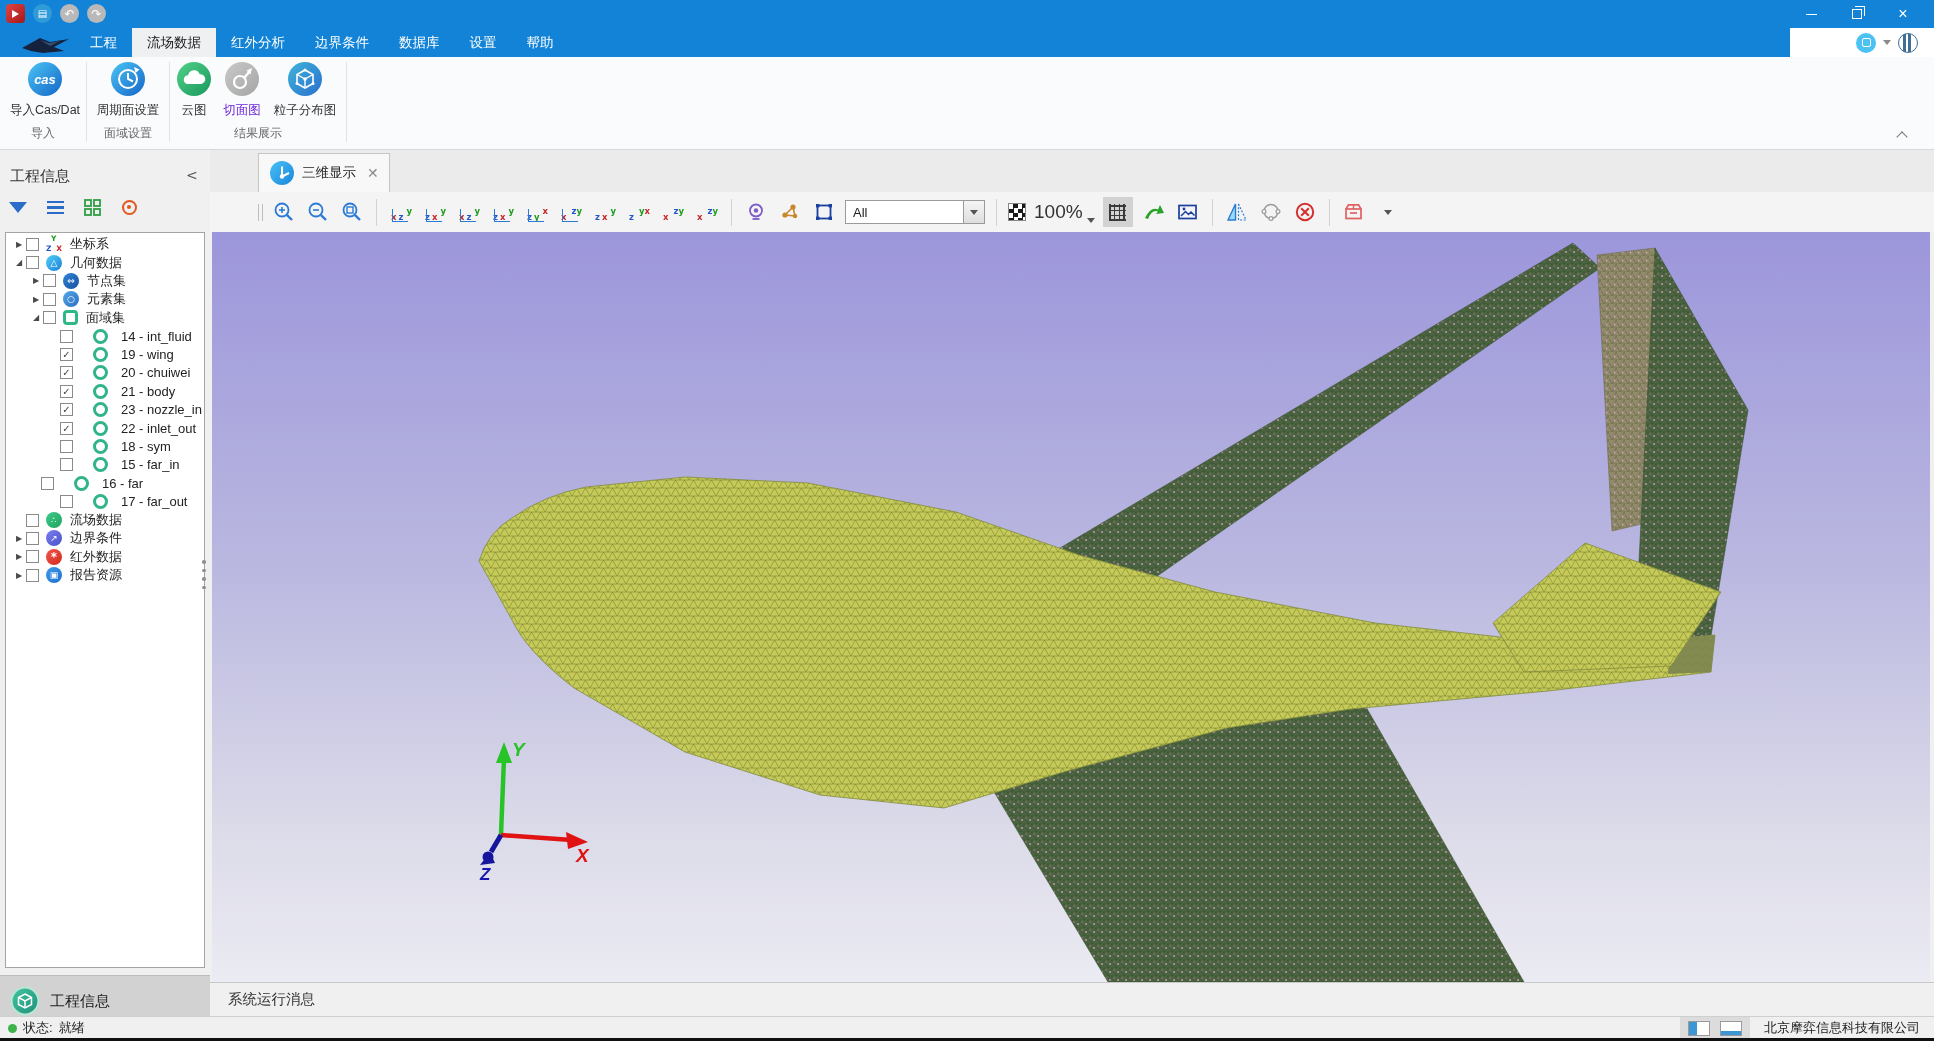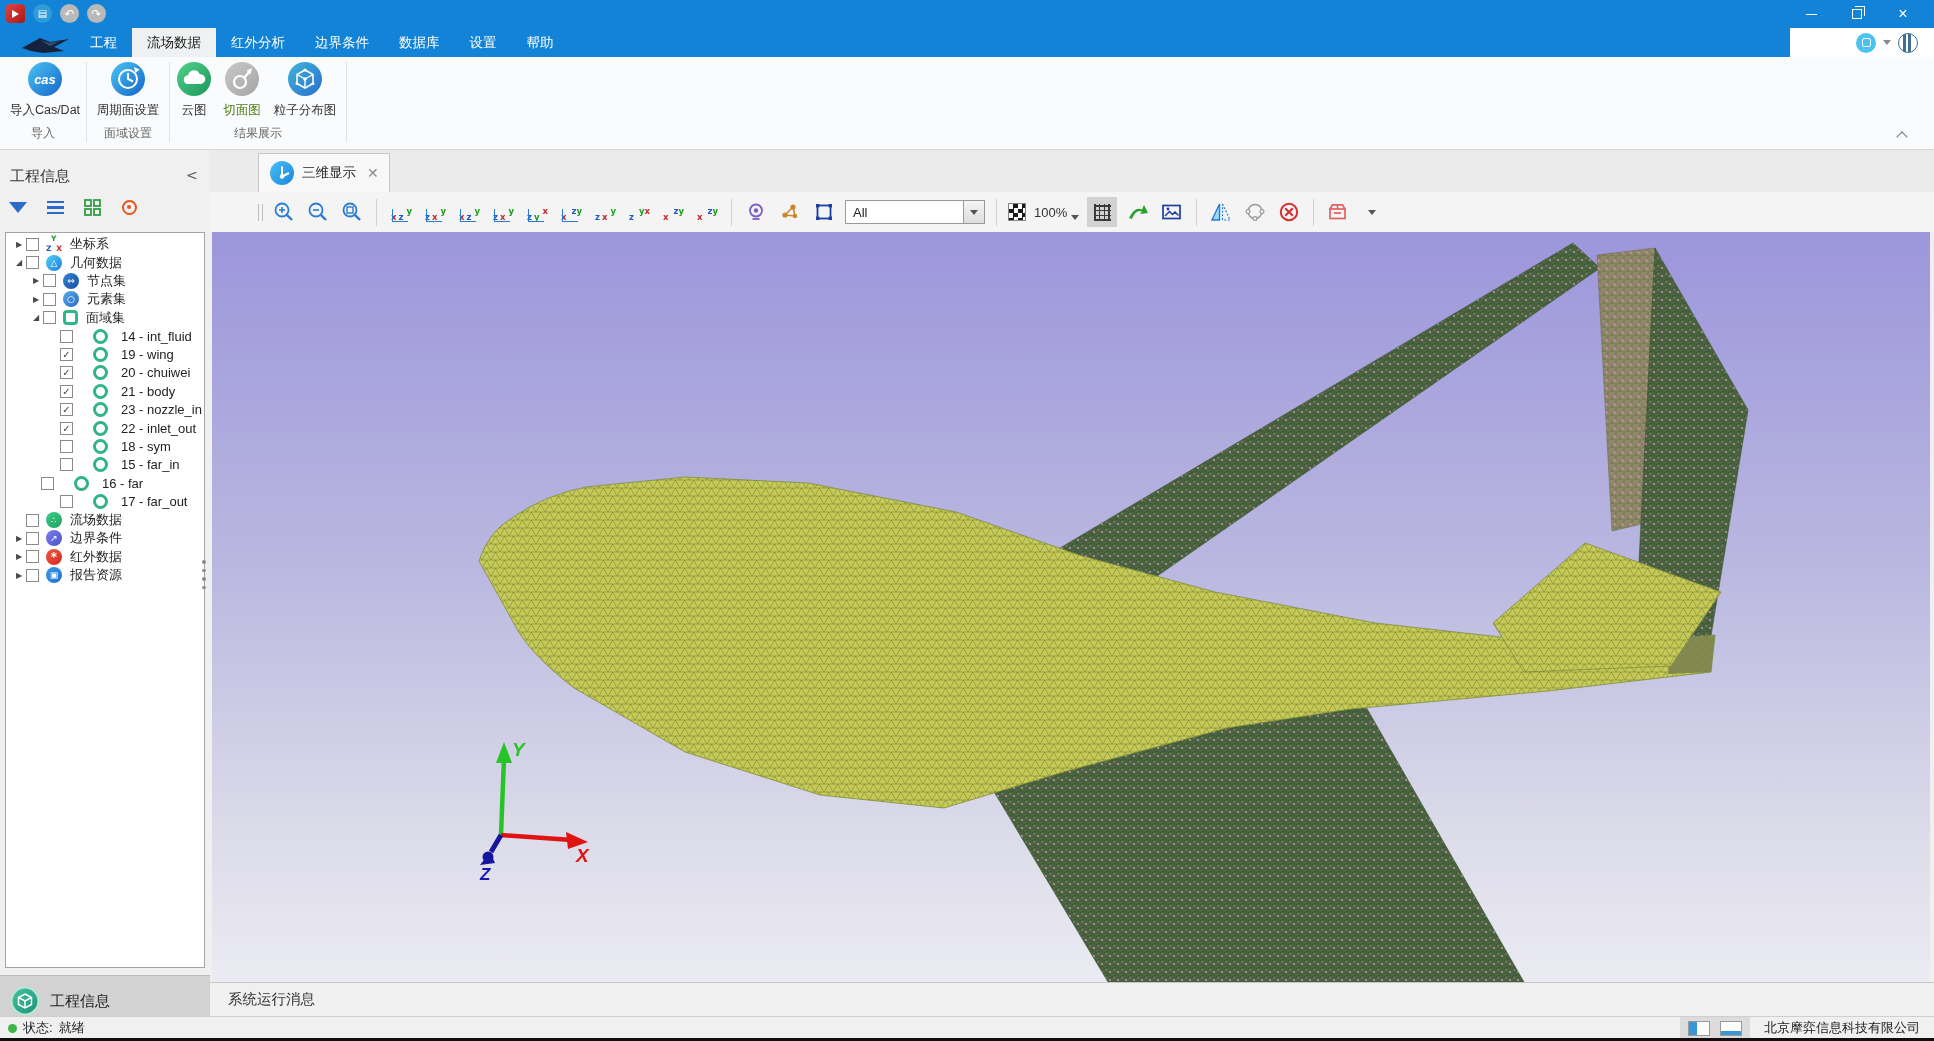--- a/index.html
+++ b/index.html
@@ -27,21 +27,21 @@
 .jet{position:absolute;left:20px;top:30px}
 .menucorner{position:absolute;left:1790px;top:28px;width:144px;height:29px;background:#fff;display:flex;align-items:center;justify-content:flex-end;gap:7px;padding-right:16px}
 .mc-c1{width:20px;height:20px;border-radius:50%;background:#4cc2f2;display:flex;align-items:center;justify-content:center}
 .mc-c1 i{width:9px;height:9px;border:1.6px solid #fff;border-radius:2px;display:block}
 .mc-car{width:0;height:0;border-left:4px solid transparent;border-right:4px solid transparent;border-top:5px solid #8a8a8a}
 .mc-c2{width:20px;height:20px;border-radius:50%;border:1.8px solid #3f6f95;background:linear-gradient(to right,transparent 0 4px,#3f6f95 4px 7px,transparent 7px 9px,#3f6f95 9px 12px,transparent 12px)}
 
 .ribbon{position:absolute;left:0;top:57px;width:1934px;height:93px;background:#fafbfc;border-bottom:1px solid #d8d8d8}
 .rbtn{position:absolute;top:3px;display:flex;flex-direction:column;align-items:center;gap:4px}
 .rbtn .rlabel{font-size:12.5px;color:#333;white-space:nowrap}
-.rbtn.disabled .rlabel{color:#4d7c0f}
+.rbtn.disabled .rlabel{color:#6d28d9}
 .rsep{position:absolute;top:5px;width:1px;height:80px;background:#e2e2e2}
 .rgroups{position:absolute;left:0;top:125px;width:1716px;height:22px}
 .rgroup{position:absolute;font-size:12px;color:#666;text-align:center}
 .ribcol{position:absolute;left:1898px;top:133px;width:8px;height:8px;border-left:1.6px solid #777;border-top:1.6px solid #777;transform:rotate(45deg)}
 
 .leftpanel{position:absolute;left:0;top:160px;width:210px;height:866px;background:#f0f0f0}
 .lp-head{position:absolute;left:10px;top:7px;font-size:15px;color:#333}
 .lp-collapse{position:absolute;left:186px;top:7px;font-size:14px;color:#555;font-family:"DejaVu Sans",sans-serif}
 .lp-icons{position:absolute;left:4px;top:34px;display:flex;gap:9px}
 .fbtn{width:28px;height:26px;display:flex;align-items:center;justify-content:center}
@@ -85,21 +85,21 @@
 .axv{width:26px;height:26px;position:relative;flex:none;font-family:"DejaVu Sans",sans-serif}
 .axv i{font-style:normal;font-weight:bold;font-size:8.5px}
 .axv .axt{position:absolute;top:0;right:2px}
 .axv .axb{position:absolute;bottom:1px;left:3px;letter-spacing:2px}
 .axv.br::after{content:"";position:absolute;left:4px;bottom:3px;width:15px;height:12px;border-left:1.8px solid #2b7bd4;border-bottom:1.8px solid #2b7bd4}
 .combo{width:140px;height:24px;background:#fff;border:1px solid #9a9a9a;display:flex;align-items:center;flex:none}
 .combo .cval{flex:1;font-size:13px;color:#222;padding-left:7px}
 .combo .cbtn{width:21px;height:22px;border-left:1px solid #9a9a9a;background:linear-gradient(#f5f5f5,#dedede);display:flex;align-items:center;justify-content:center}
 .caret{width:0;height:0;border-left:4px solid transparent;border-right:4px solid transparent;border-top:5px solid #555}
 .checker{width:18px;height:18px;border:1px solid #888;background:repeating-conic-gradient(#1a1a1a 0 25%,#fff 0 50%);background-size:9px 9px;flex:none}
-.zoomlbl{font-size:13px;color:#333;display:flex;align-items:flex-end;gap:4px;flex:none}
+.zoomlbl{font-size:19px;color:#333;display:flex;align-items:flex-end;gap:4px;flex:none}
 .gridbtn{width:30px;height:30px;background:#d2d2d2;display:flex;align-items:center;justify-content:center;flex:none}
 .gridbtn i{width:17px;height:17px;display:block;background:repeating-linear-gradient(0deg,#3a3a3a 0 1.6px,transparent 1.6px 4.8px),repeating-linear-gradient(90deg,#3a3a3a 0 1.6px,transparent 1.6px 4.8px)}
 .canvas{position:absolute;left:212px;top:232px;width:1718px;height:750px}
 .msgbar{position:absolute;left:210px;top:982px;width:1724px;height:34px;background:#f0f0f0;border-top:1px solid #c9c9c9;font-size:14.5px;color:#333;line-height:33px;padding-left:18px}
 
 .statusbar{position:absolute;left:0;top:1016px;width:1934px;height:22px;background:#f0f0f0;border-top:1px solid #cfcfcf;font-size:13px;color:#222}
 .st-left{position:absolute;left:8px;top:0;height:22px;display:flex;align-items:center;gap:6px}
 .dot{width:9px;height:9px;border-radius:50%;background:#3cb44a}
 .st-right{position:absolute;right:14px;top:0;height:22px;display:flex;align-items:center;gap:14px}
 .st-btns{display:flex;gap:10px;background:#dcdcdc;padding:2px 8px;height:22px;align-items:center}

